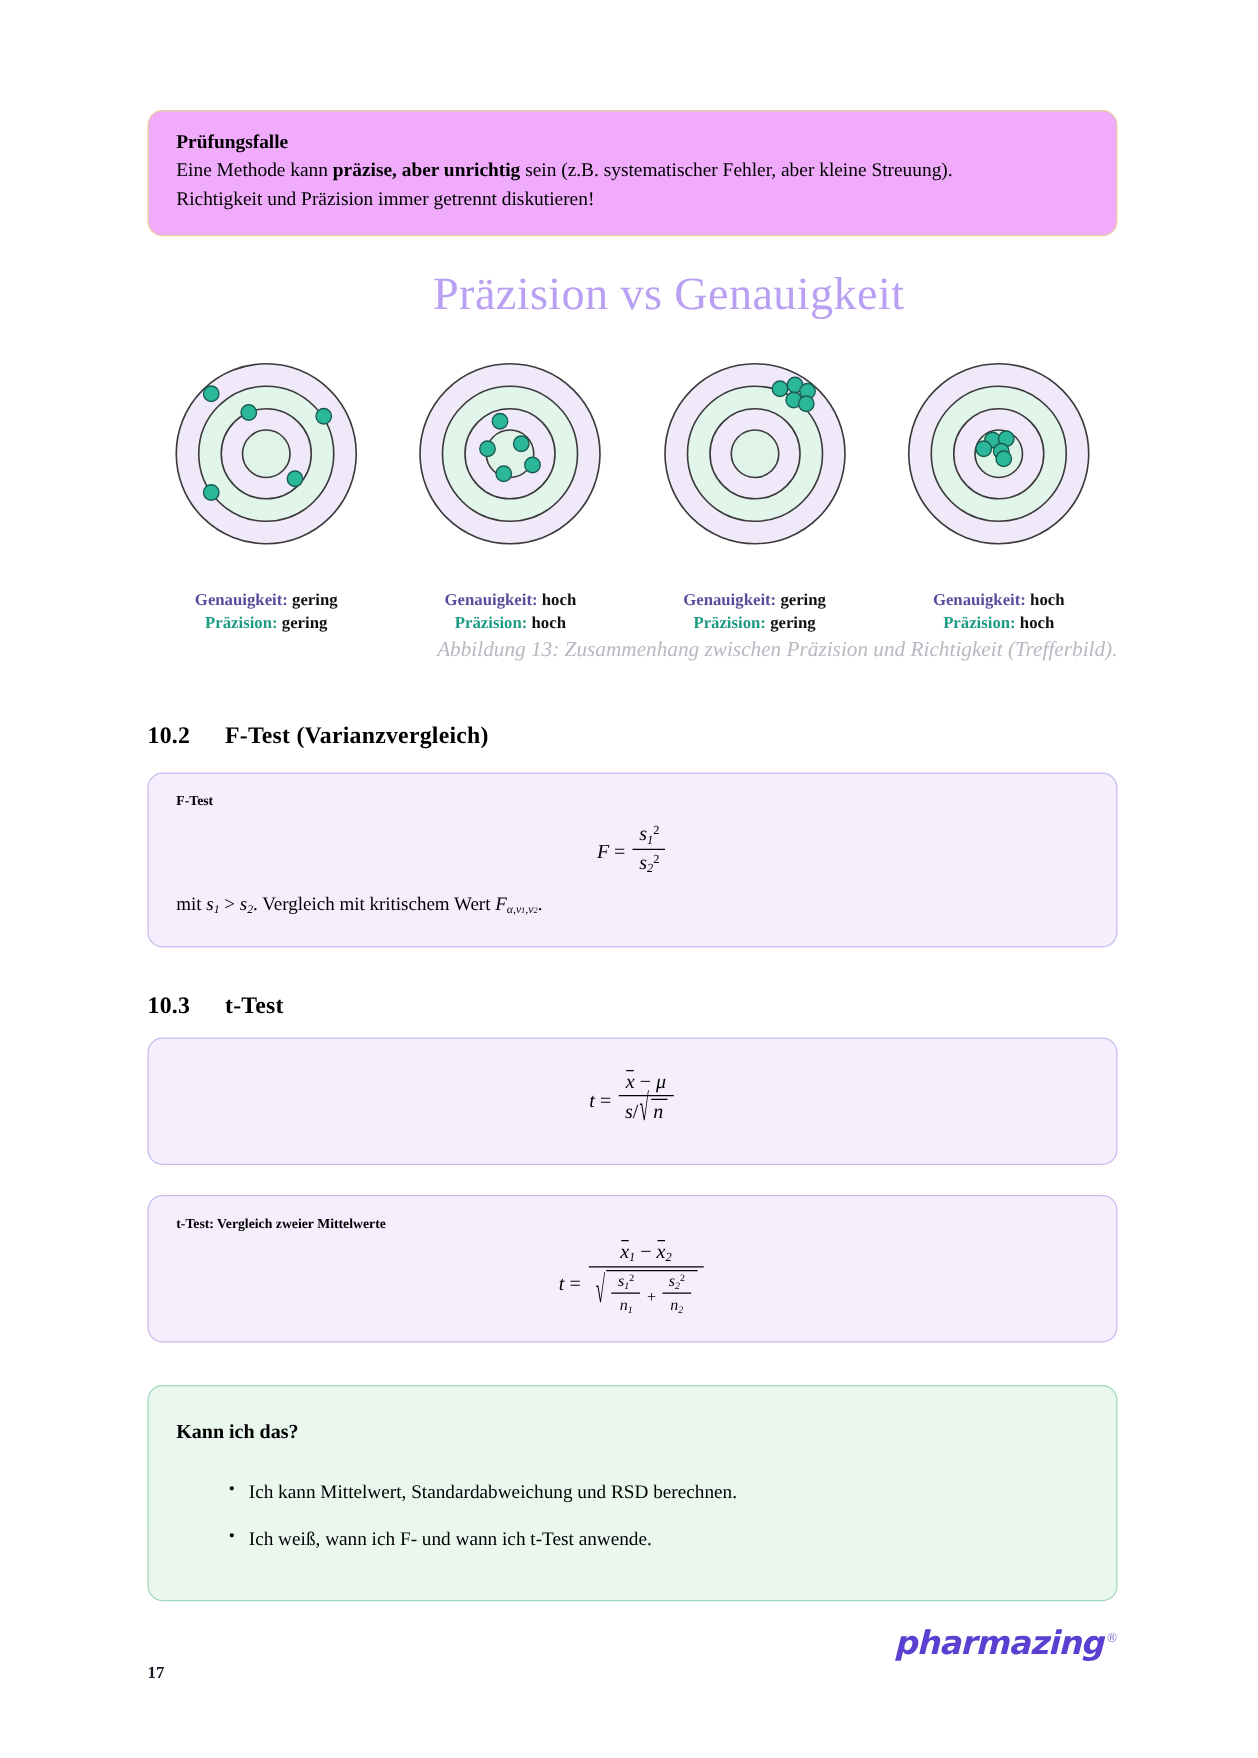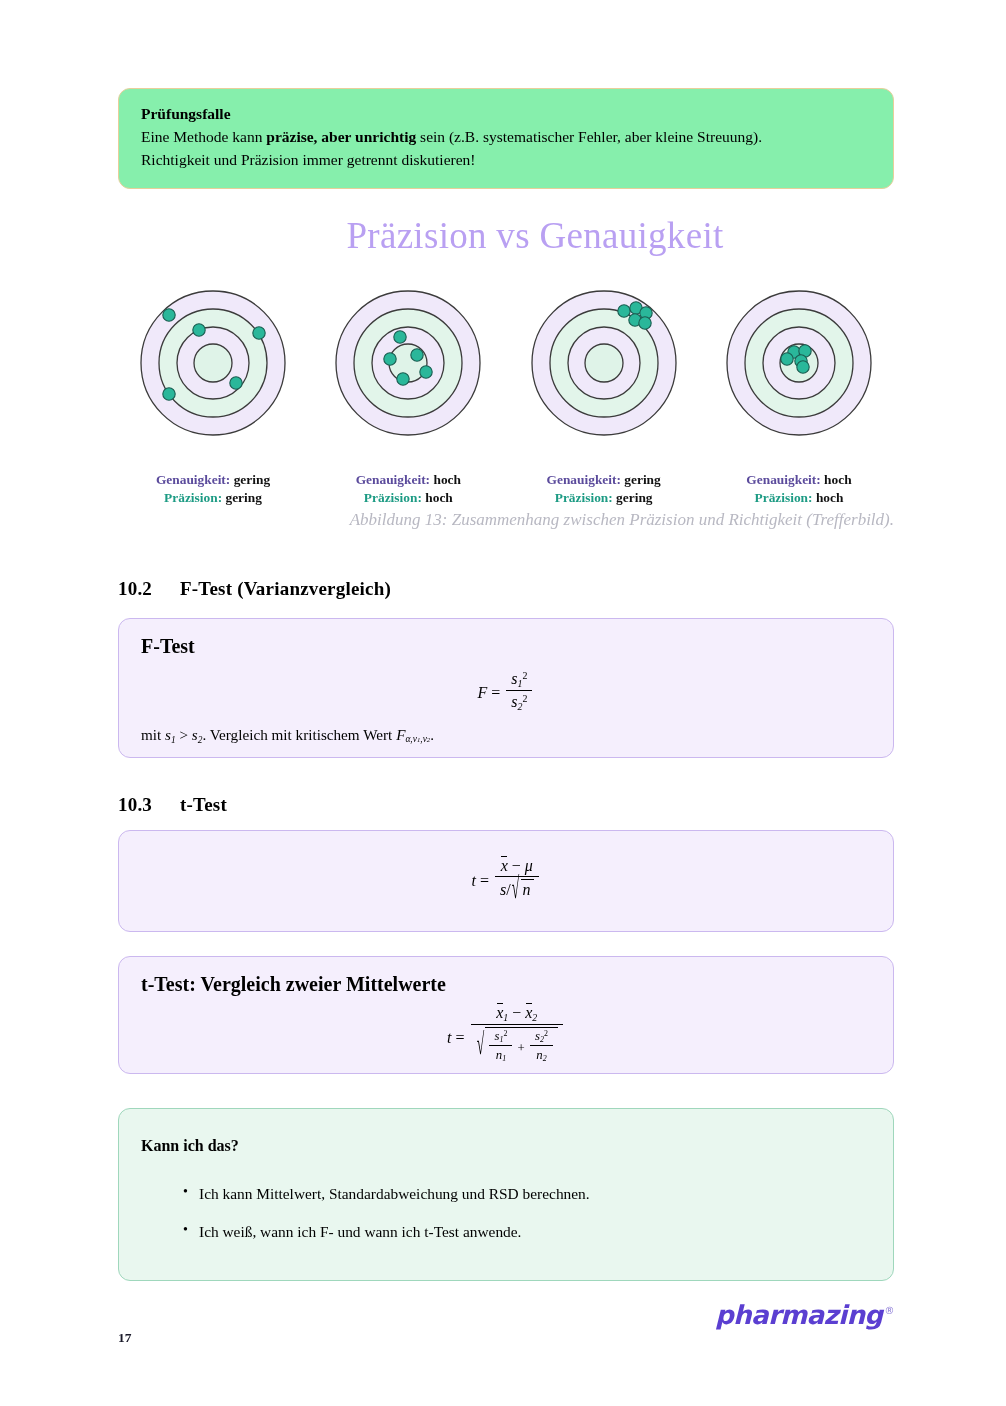--- a/index.html
+++ b/index.html
@@ -22,21 +22,21 @@
   }
 
   
   #pruefungsfalle-box {
     position: absolute;
     left: 118px;
     top: 88px;
     width: 776px;
     box-sizing: border-box;
     padding: 14px 22px 16px 22px;
-    background: #86efac;
+    background: #f0abfc;
     border: 1.1px solid #e8cf9a;
     border-radius: 12px;
   }
   #pruefungsfalle-box .callout-title {
     font-weight: bold;
     font-size: 15.5px;
     line-height: 1.45;
     margin-bottom: 1px;
   }
   #pruefungsfalle-box .callout-line {
@@ -117,21 +117,21 @@
     left: 118px;
     width: 776px;
     box-sizing: border-box;
     background: #f5effd;
     border: 1.1px solid #cbb8ef;
     border-radius: 12px;
     padding: 16px 22px 16px 22px;
   }
   .box-title {
     font-weight: bold;
-    font-size: 20px;
+    font-size: 11px;
   }
   .formula-center {
     text-align: center;
     font-family: "Liberation Serif", "DejaVu Serif", serif;
     font-style: italic;
     font-size: 16px;
   }
   #f-test-box { top: 618px; height: 140px; }
   #f-test-box .formula-center { margin-top: 12px; }
   #f-test-note {

